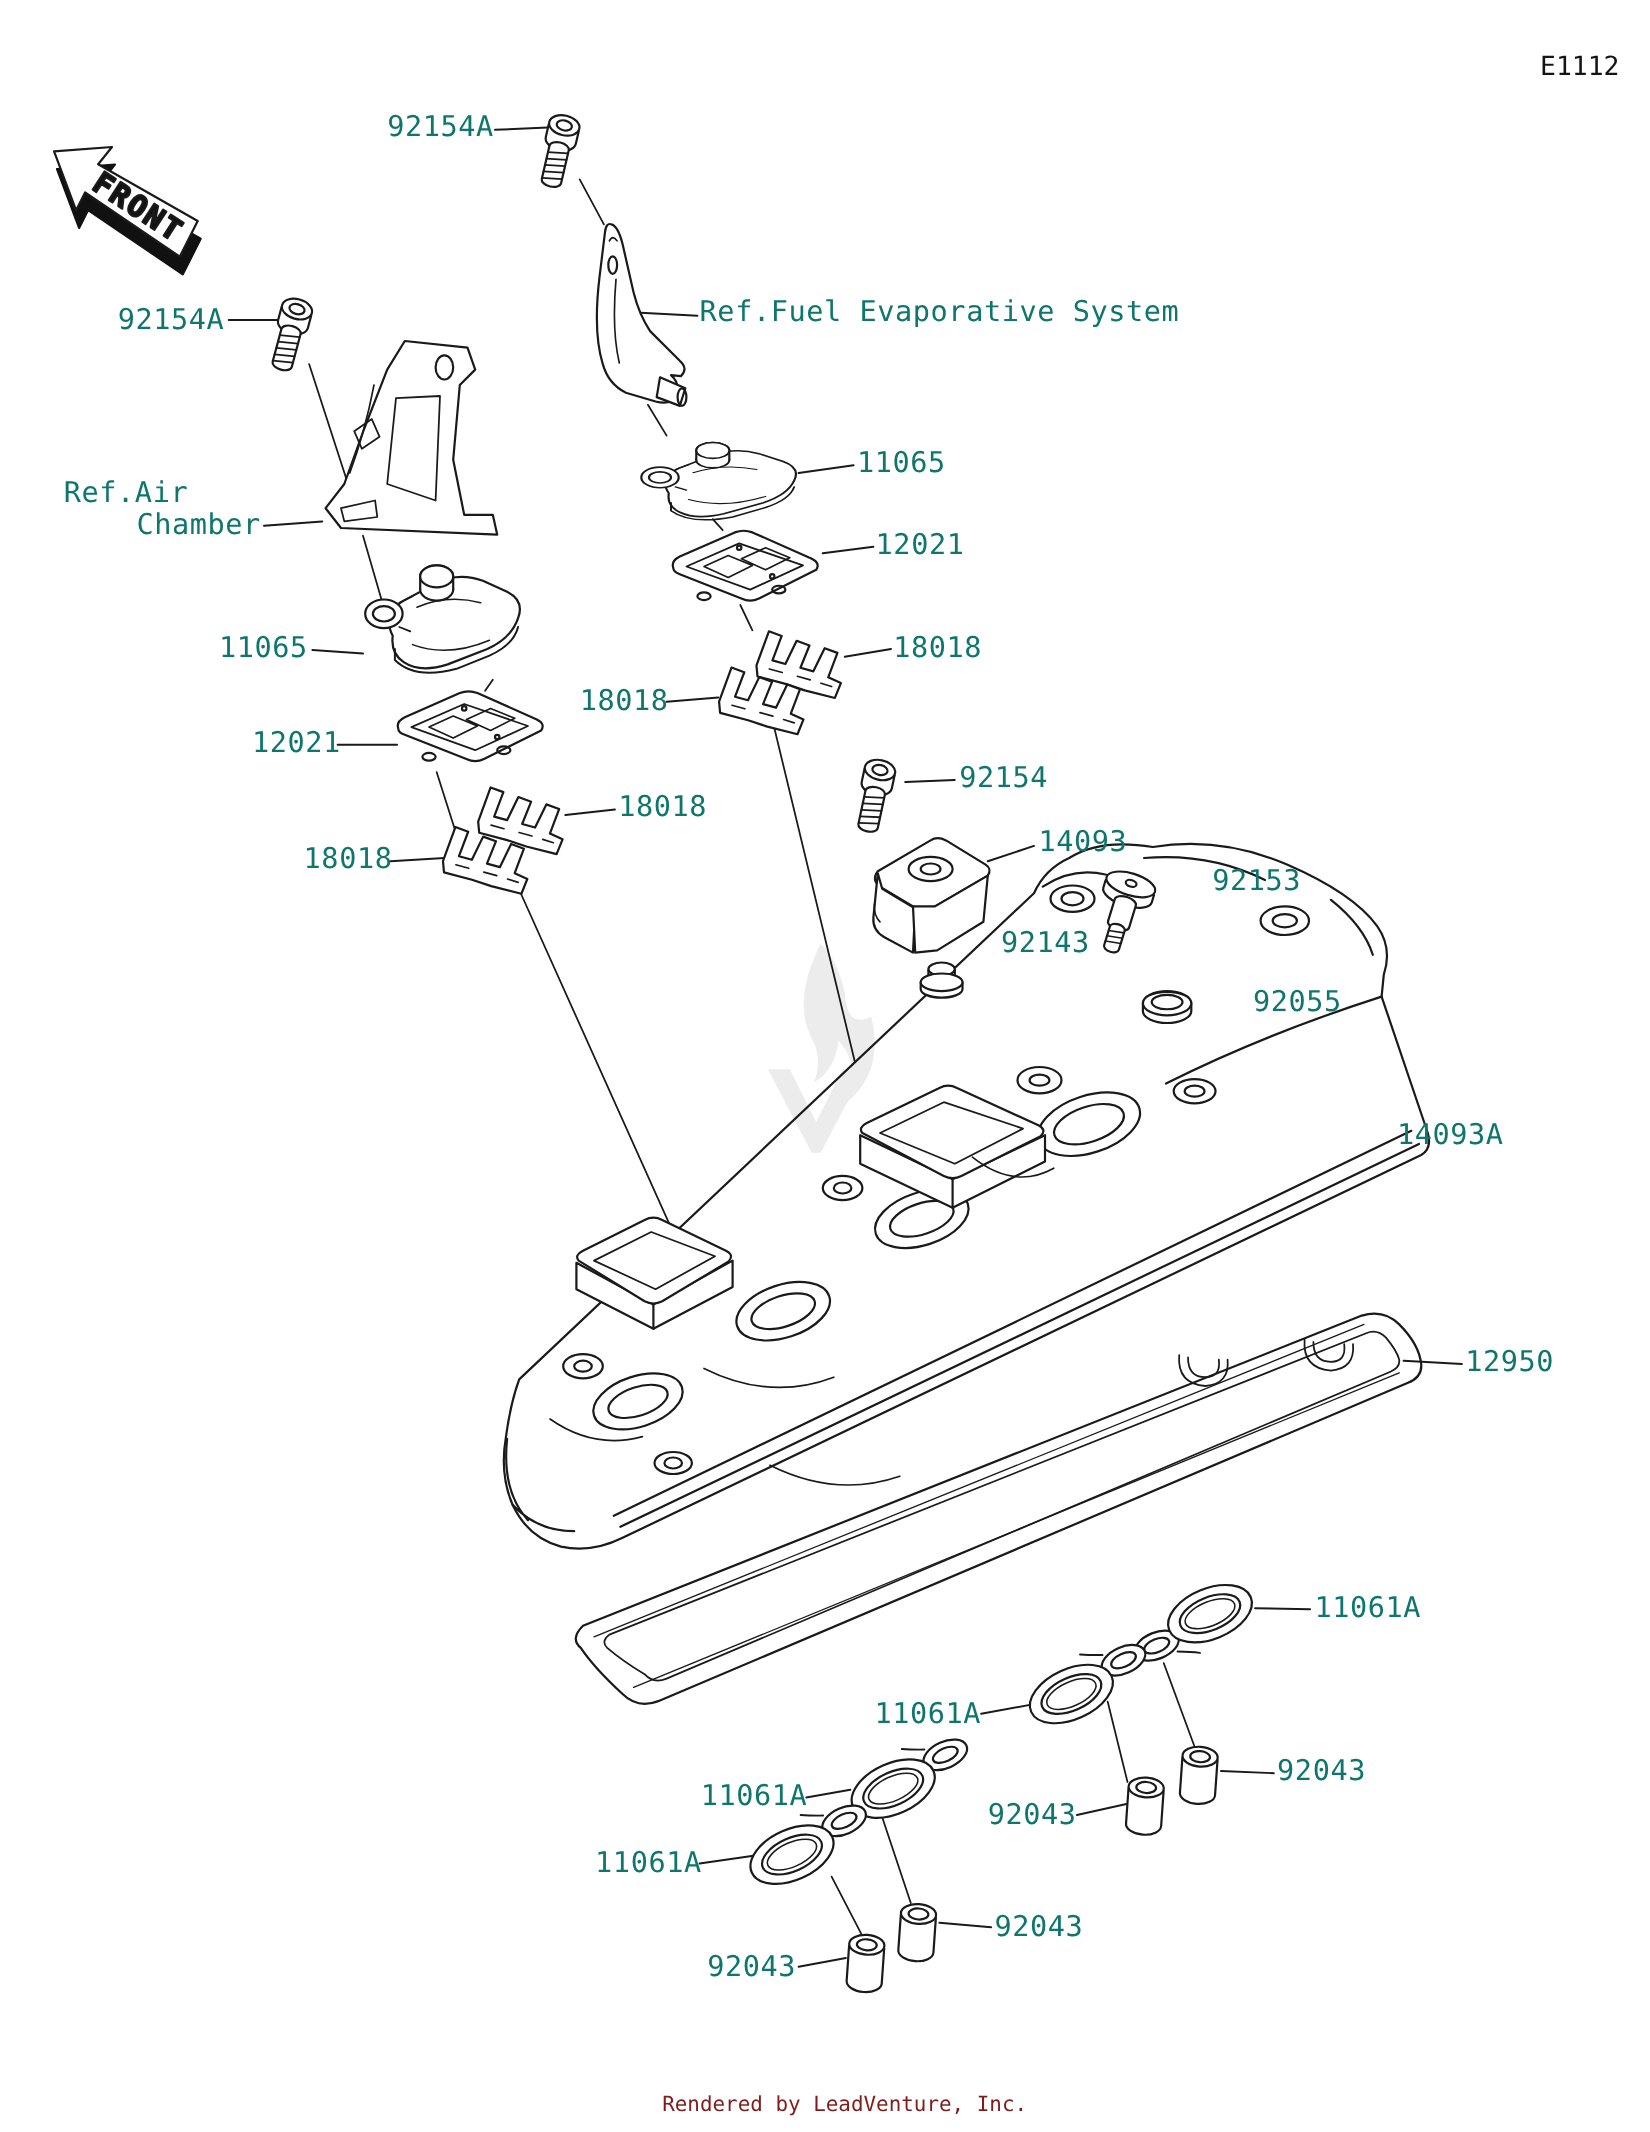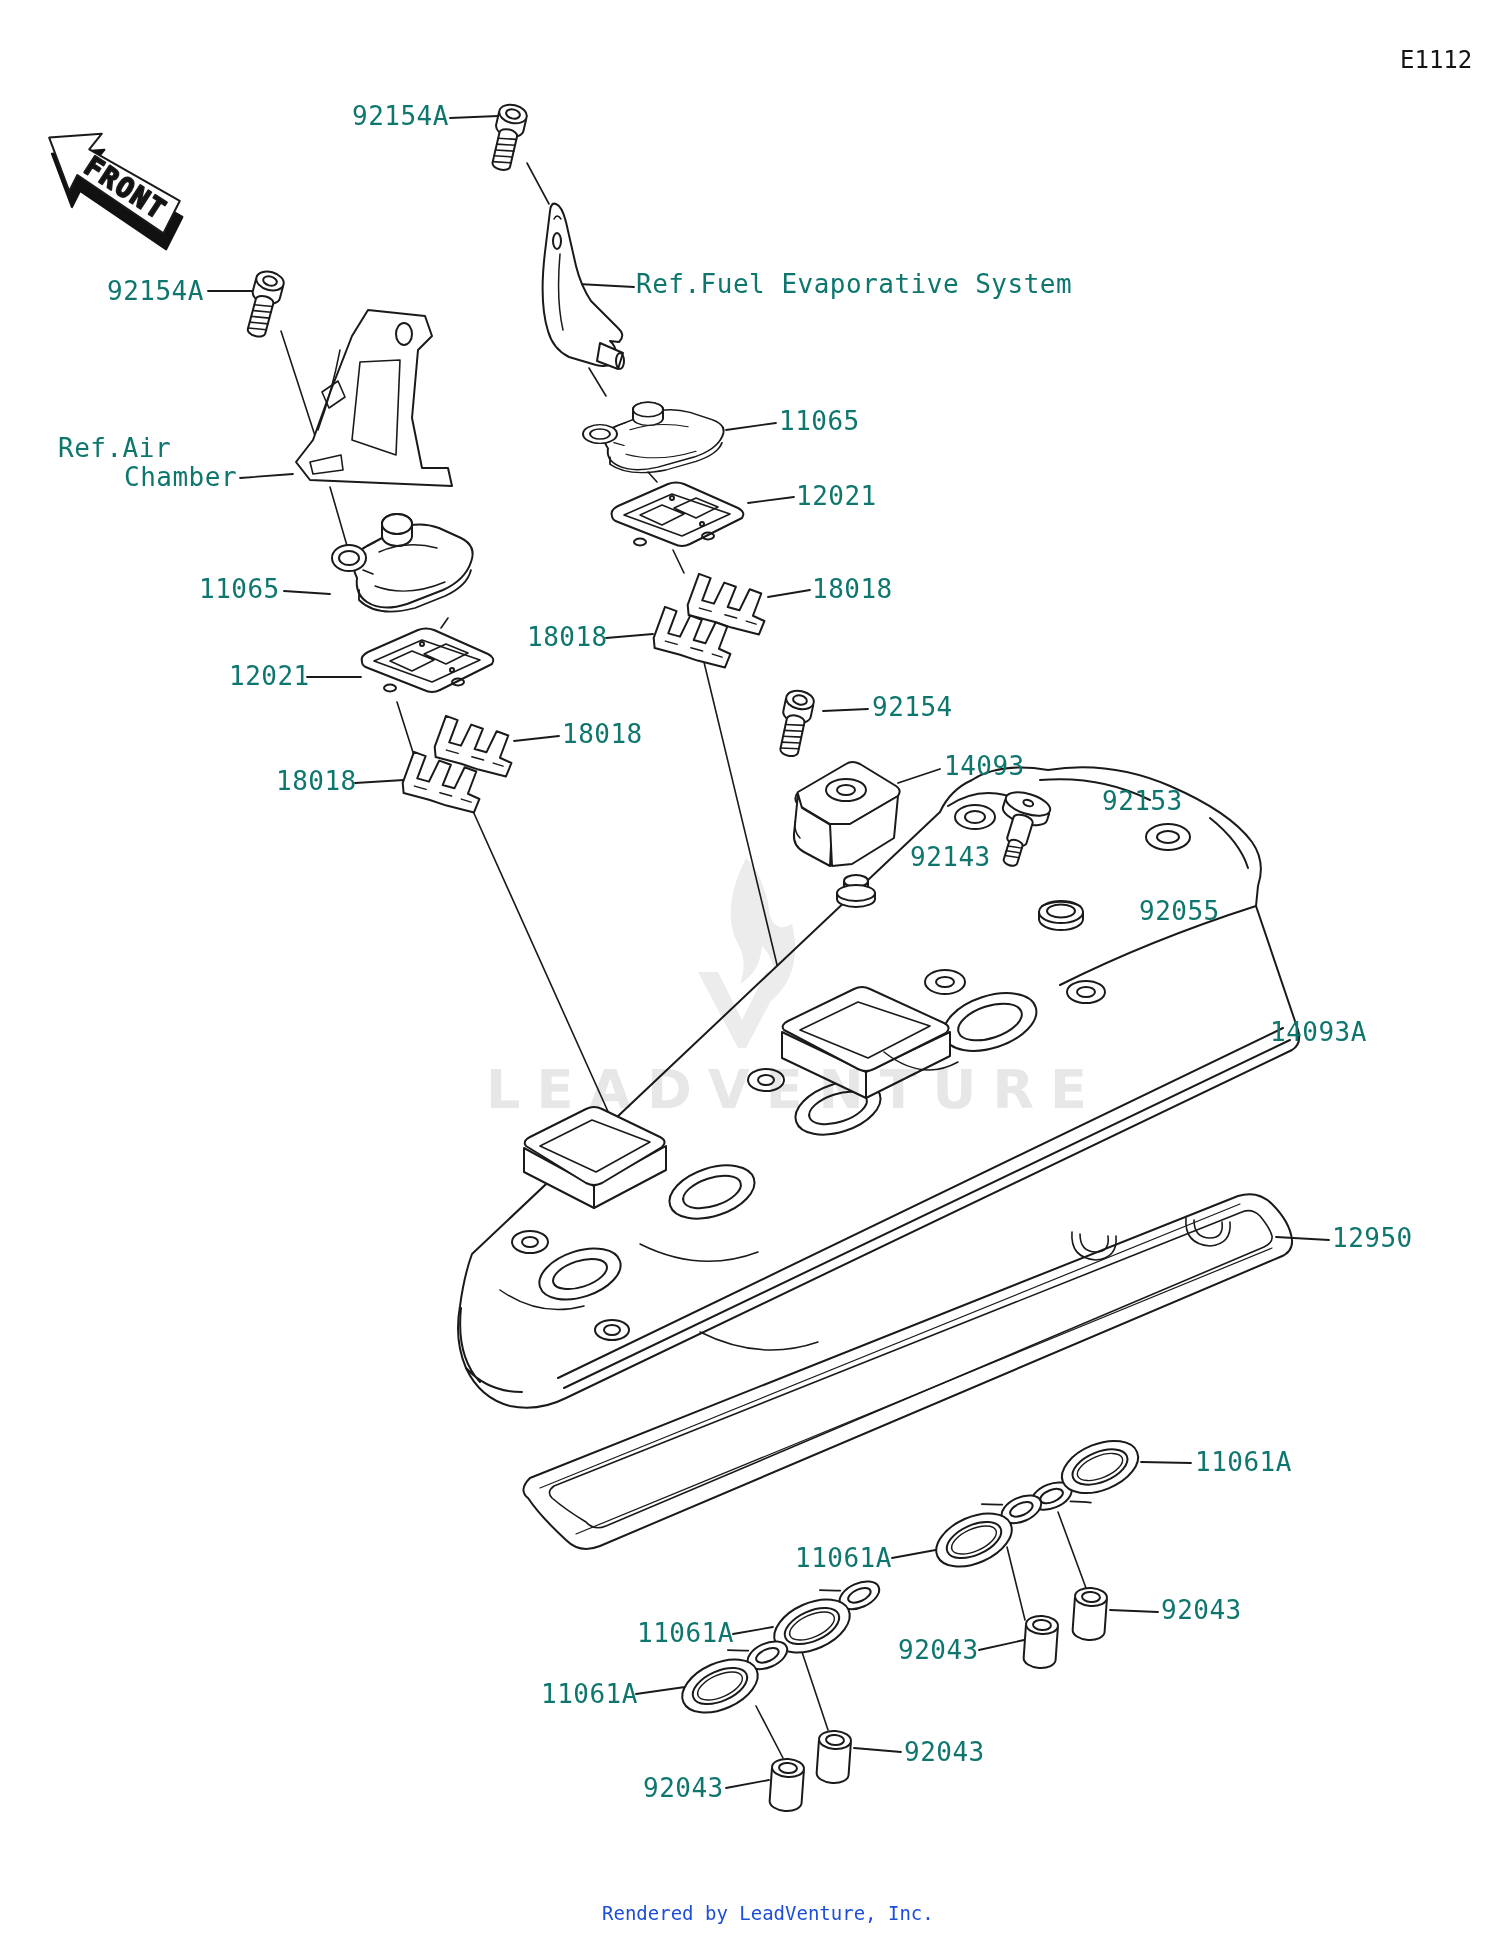--- a/index.html
+++ b/index.html
@@ -2,21 +2,21 @@
 <html><head>
 <meta charset="utf-8">
 <style>
   html,body{margin:0;padding:0;background:#ffffff;}
   #stage{position:relative;width:1500px;height:1938px;background:#fff;overflow:hidden;
          font-family:"DejaVu Sans Mono",monospace;color:#111;}
   #art{position:absolute;left:0;top:0;width:1500px;height:1938px;}
   .lbl{position:absolute;font-size:26px;line-height:1.05;white-space:nowrap;color:#0f766e;
        font-family:"DejaVu Sans Mono",monospace;letter-spacing:0.5px;}
   .code{position:absolute;font-size:24px;color:#141414;}
-  .footer{position:absolute;font-size:19px;color:#1d4ed8;}
+  .footer{position:absolute;font-size:19px;color:#7f1d1d;}
   .wm{position:absolute;left:486px;top:1058px;font-size:54px;font-weight:bold;
       letter-spacing:16px;color:#e7e7e7;font-family:"DejaVu Sans",sans-serif;
       mix-blend-mode:multiply;}
   .wm-logo{position:absolute;left:668px;top:852px;mix-blend-mode:multiply;}
   svg text.front-txt{font-family:"DejaVu Sans Mono",monospace;font-weight:bold;font-size:27px;
       letter-spacing:2px;fill:#111;}
 </style>
 </head>
 <body>
 
@@ -277,21 +277,20 @@
     <use href="#bushing" transform="translate(835,1740) rotate(4)"></use>
     <use href="#bushing" transform="translate(788,1768) rotate(4)"></use>
   </svg>
 
   <div class="wm-logo">
     <svg width="160" height="200" viewBox="0 0 160 200" fill="#ececec" stroke="none">
       <path d="M78,6 Q52,58 70,92 Q80,110 72,132 Q92,120 94,94 Q114,114 102,150 Q136,122 124,72 Q102,84 100,50 Q92,18 78,6 Z"></path>
       <path d="M30,120 L70,196 L78,196 L118,120 L98,120 L74,168 L50,120 Z"></path>
     </svg>
   </div>
-  <div class="wm">LEADVENTURE</div>
 
   <div class="code" style="left:1356px;top:46px;margin-left:44px;">E1112</div>
 
   <div class="lbl" style="left:352px;top:103px;">92154A</div>
   <div class="lbl" style="left:636px;top:271px;">Ref.Fuel Evaporative System</div>
   <div class="lbl" style="left:107px;top:278px;">92154A</div>
   <div class="lbl" style="left:58px;top:435px;">Ref.Air</div>
   <div class="lbl" style="left:124px;top:464px;">Chamber</div>
 
   <div class="lbl" style="left:779px;top:408px;">11065</div>

